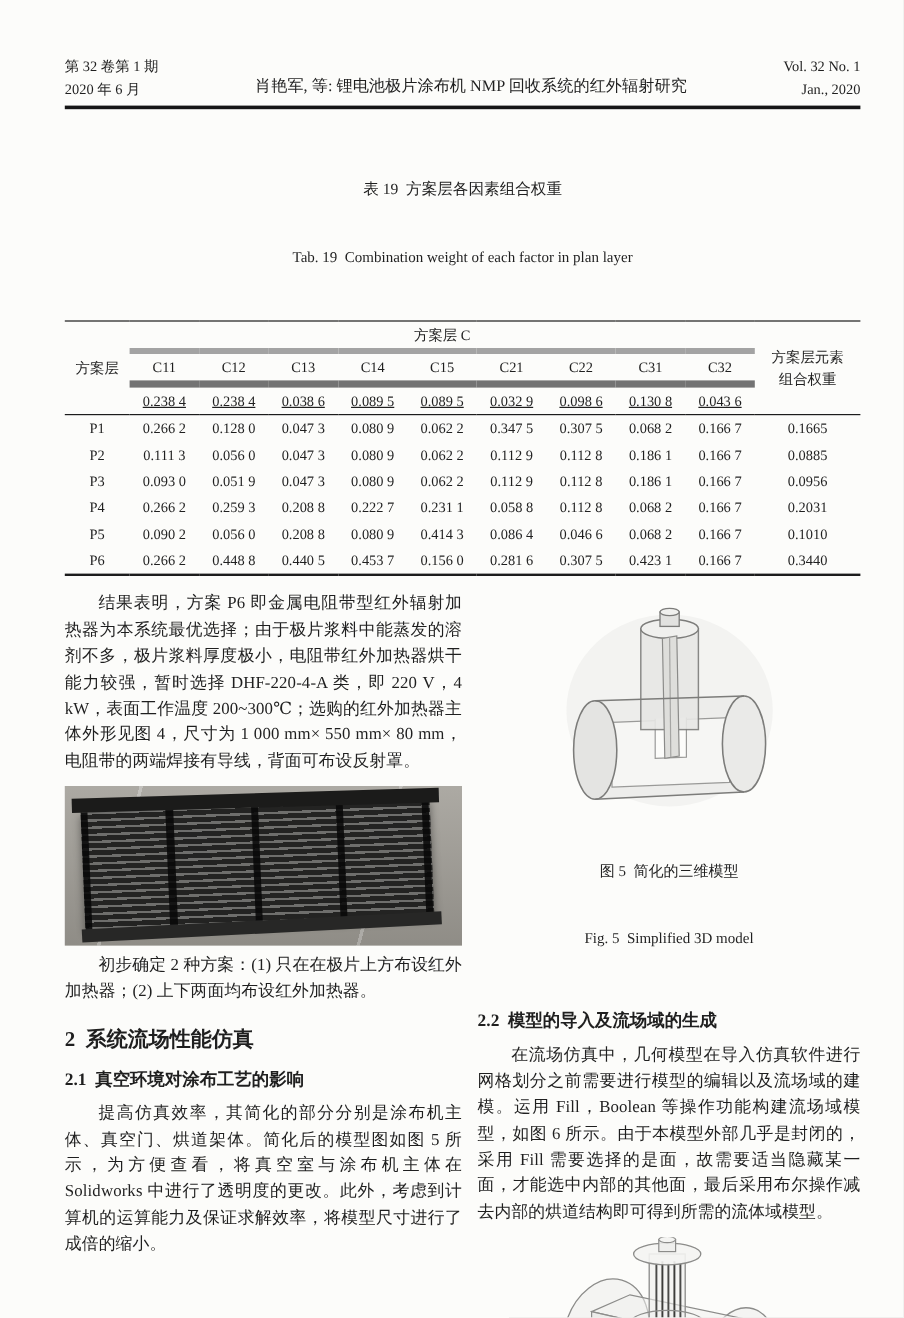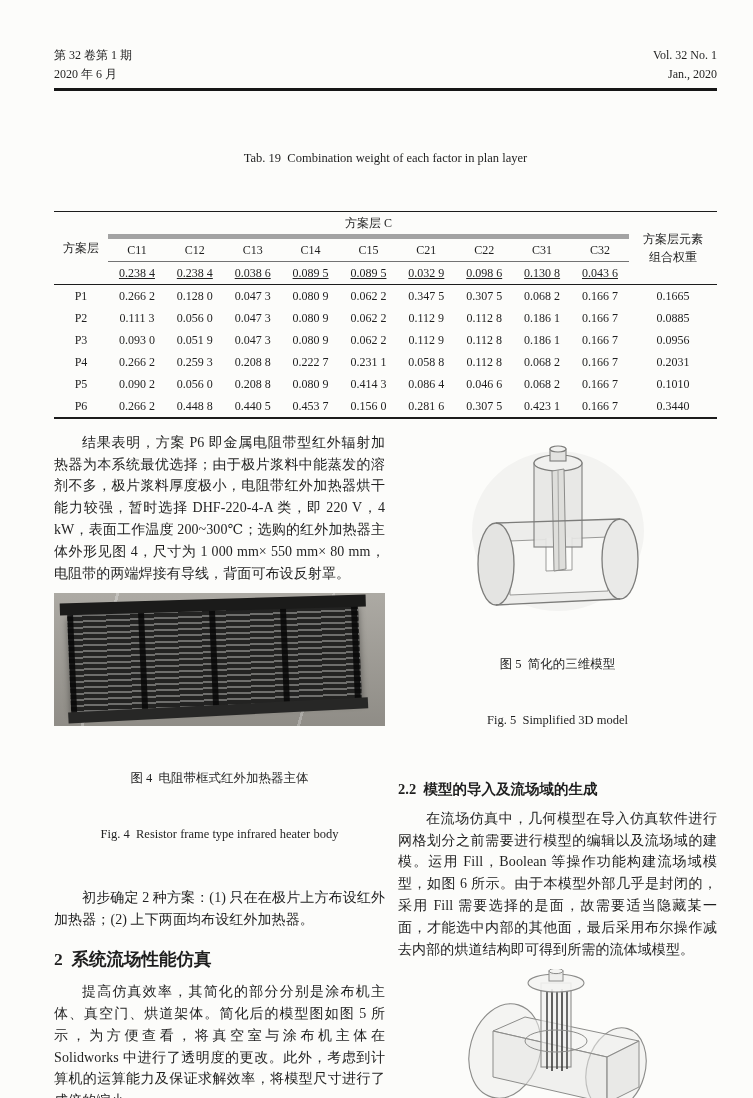--- a/index.html
+++ b/index.html
@@ -24,21 +24,21 @@
   
   .tbl-title{margin-top:20px;text-align:center;font-size:13px;line-height:1.45;white-space:pre-wrap;}
   .tbl-title .en{font-size:12.5px;}
   .paper-table{width:100%;border-collapse:collapse;margin-top:6px;
     border-top:1.8px solid #1c1c1c;border-bottom:2.2px solid #1c1c1c;
     font-size:12px;}
   .paper-table th,.paper-table td{font-weight:normal;padding:2px 1px;text-align:center;white-space:nowrap;line-height:1.5;}
   .rowhead{width:52px;border-bottom:1.4px solid #1c1c1c;}
   .lastcol-h{width:86px;border-bottom:1.4px solid #1c1c1c;font-size:12px;line-height:1.35;}
   .cgroup{border-bottom:5px solid #a3a3a3;}
-  .clabel{border-bottom:1px solid #737373;}
+  .clabel{border-bottom:6px solid #737373;}
   #c-weight-row td{border-bottom:1.4px solid #1c1c1c;text-decoration:underline;}
   
   .cols{display:flex;gap:13px;margin-top:13px;}
   .col-left{width:331px;flex:none;}
   .col-right{flex:1;min-width:0;}
   .para{margin:0 0 2px 0;font-size:14px;line-height:1.56;text-align:justify;text-indent:2em;letter-spacing:.1px;}
   .sec-h2{font-size:17.5px;font-weight:bold;margin:16px 0 10px;white-space:pre-wrap;}
   .sec-h3{font-size:14.5px;font-weight:bold;margin:12px 0 9px;white-space:pre-wrap;}
   .figure{margin:9px 0 6px;text-align:center;}
   .caption{font-size:12.5px;line-height:1.5;margin-top:5px;white-space:pre-wrap;}
@@ -62,28 +62,30 @@
 </head>
 <body>
 
 <div class="page">
 
   <div class="running-head">
     <div class="rh-left">
       <div>第 32 卷第 1 期</div>
       <div>2020 年 6 月</div>
     </div>
+    <div class="rh-center">肖艳军, 等: 锂电池极片涂布机 NMP 回收系统的红外辐射研究</div>
     <div class="rh-right">
       <div>Vol. 32 No. 1</div>
       <div>Jan., 2020</div>
     </div>
   </div>
   <div class="head-rule"></div>
 
   <div class="tbl-title">
+    <div>表 19  方案层各因素组合权重</div>
     <div class="en">Tab. 19  Combination weight of each factor in plan layer</div>
   </div>
 
   <table class="paper-table">
     <thead>
       <tr>
         <th class="rowhead" rowspan="3">方案层</th>
         <th class="cgroup" colspan="9">方案层 C</th>
         <th class="lastcol-h" rowspan="3">
           <span>方案层元素</span><br>
@@ -197,29 +199,26 @@
 
   <div class="cols">
 
     <div class="col-left">
       <p class="para">结果表明，方案 P6 即金属电阻带型红外辐射加热器为本系统最优选择；由于极片浆料中能蒸发的溶剂不多，极片浆料厚度极小，电阻带红外加热器烘干能力较强，暂时选择 DHF-220-4-A 类，即 220 V，4 kW，表面工作温度 200~300℃；选购的红外加热器主体外形见图 4，尺寸为 1 000 mm× 550 mm× 80 mm，电阻带的两端焊接有导线，背面可布设反射罩。</p>
 
       <div class="figure">
         <div class="fig4-photo">
           <div class="fig4-heater"></div>
         </div>
-        <div class="caption">
-          <div>图 4  电阻带框式红外加热器主体</div>
-          <div>Fig. 4  Resistor frame type infrared heater body</div>
-        </div>
       </div>
 
       <p class="para">初步确定 2 种方案：(1) 只在在极片上方布设红外加热器；(2) 上下两面均布设红外加热器。</p>
 
       <h2 class="sec-h2">2  系统流场性能仿真</h2>
+      <h3 class="sec-h3">2.1  真空环境对涂布工艺的影响</h3>
 
       <p class="para">提高仿真效率，其简化的部分分别是涂布机主体、真空门、烘道架体。简化后的模型图如图 5 所示，为方便查看，将真空室与涂布机主体在 Solidworks 中进行了透明度的更改。此外，考虑到计算机的运算能力及保证求解效率，将模型尺寸进行了成倍的缩小。</p>
     </div>
 
     <div class="col-right">
 
       <div class="figure">
         <svg class="fig-svg" width="176" height="172" viewBox="0 0 176 172">
           <ellipse cx="88" cy="90" rx="86" ry="80" fill="#f3f3f1"></ellipse>
 

